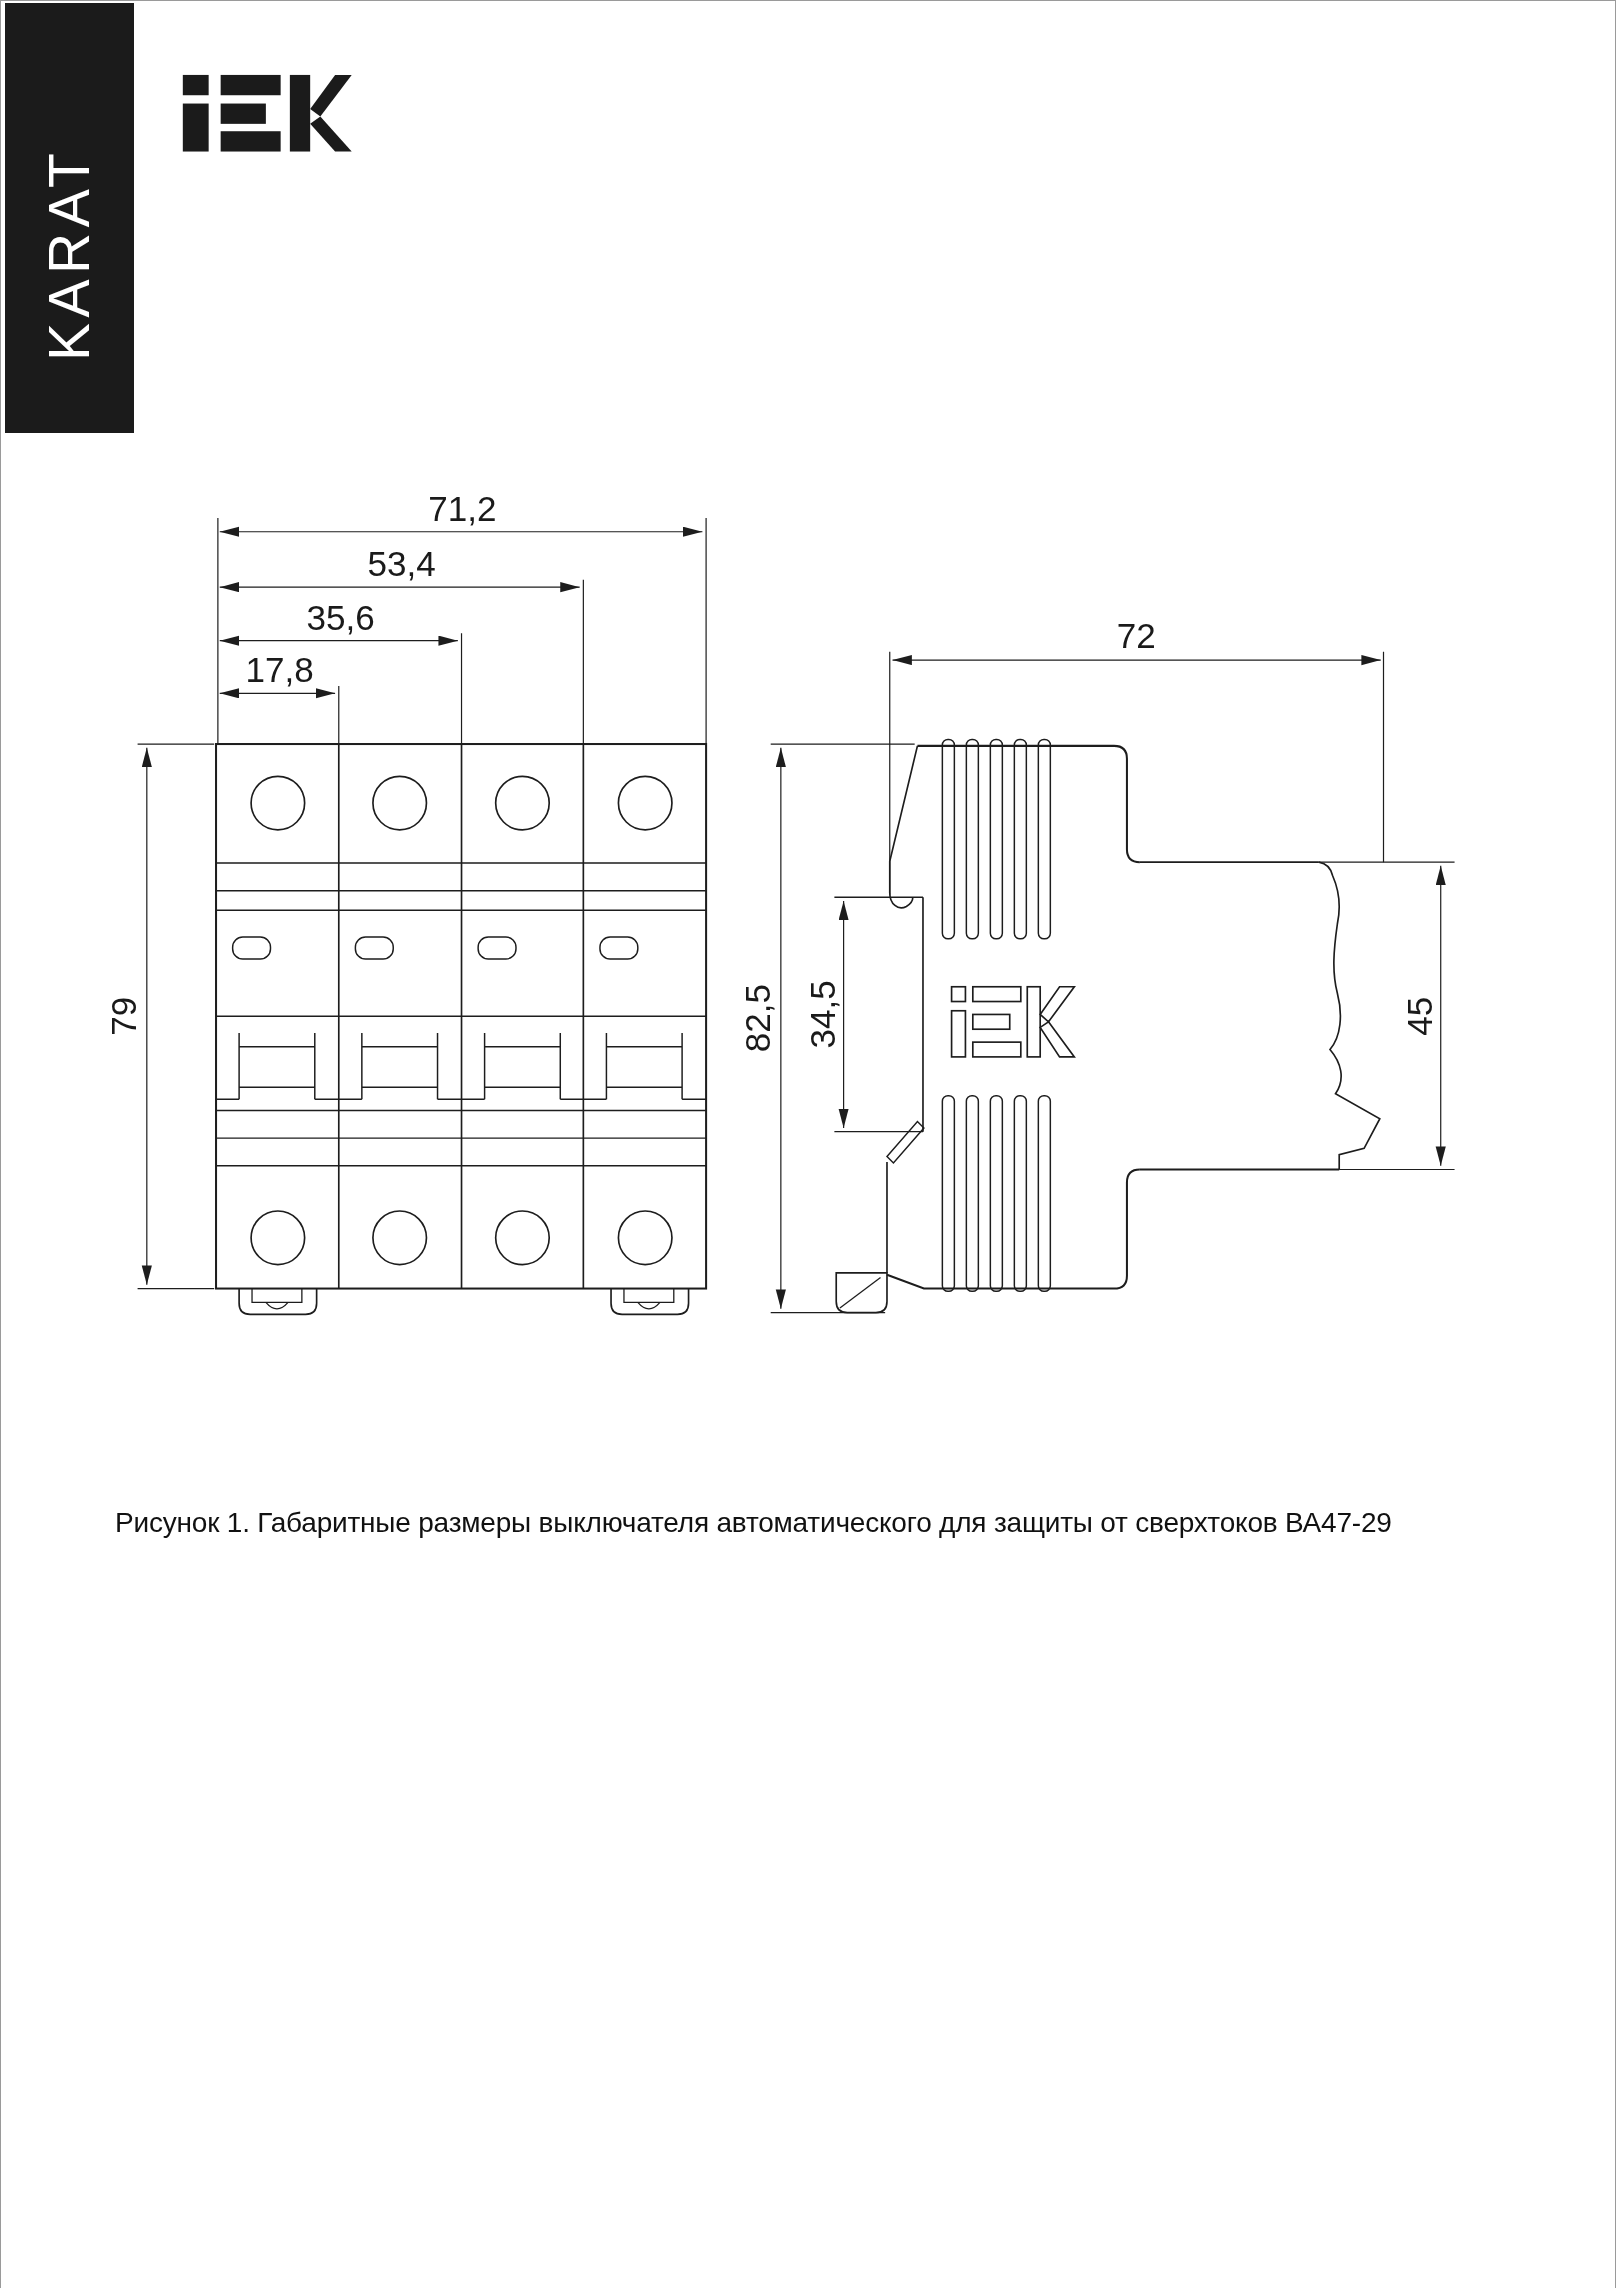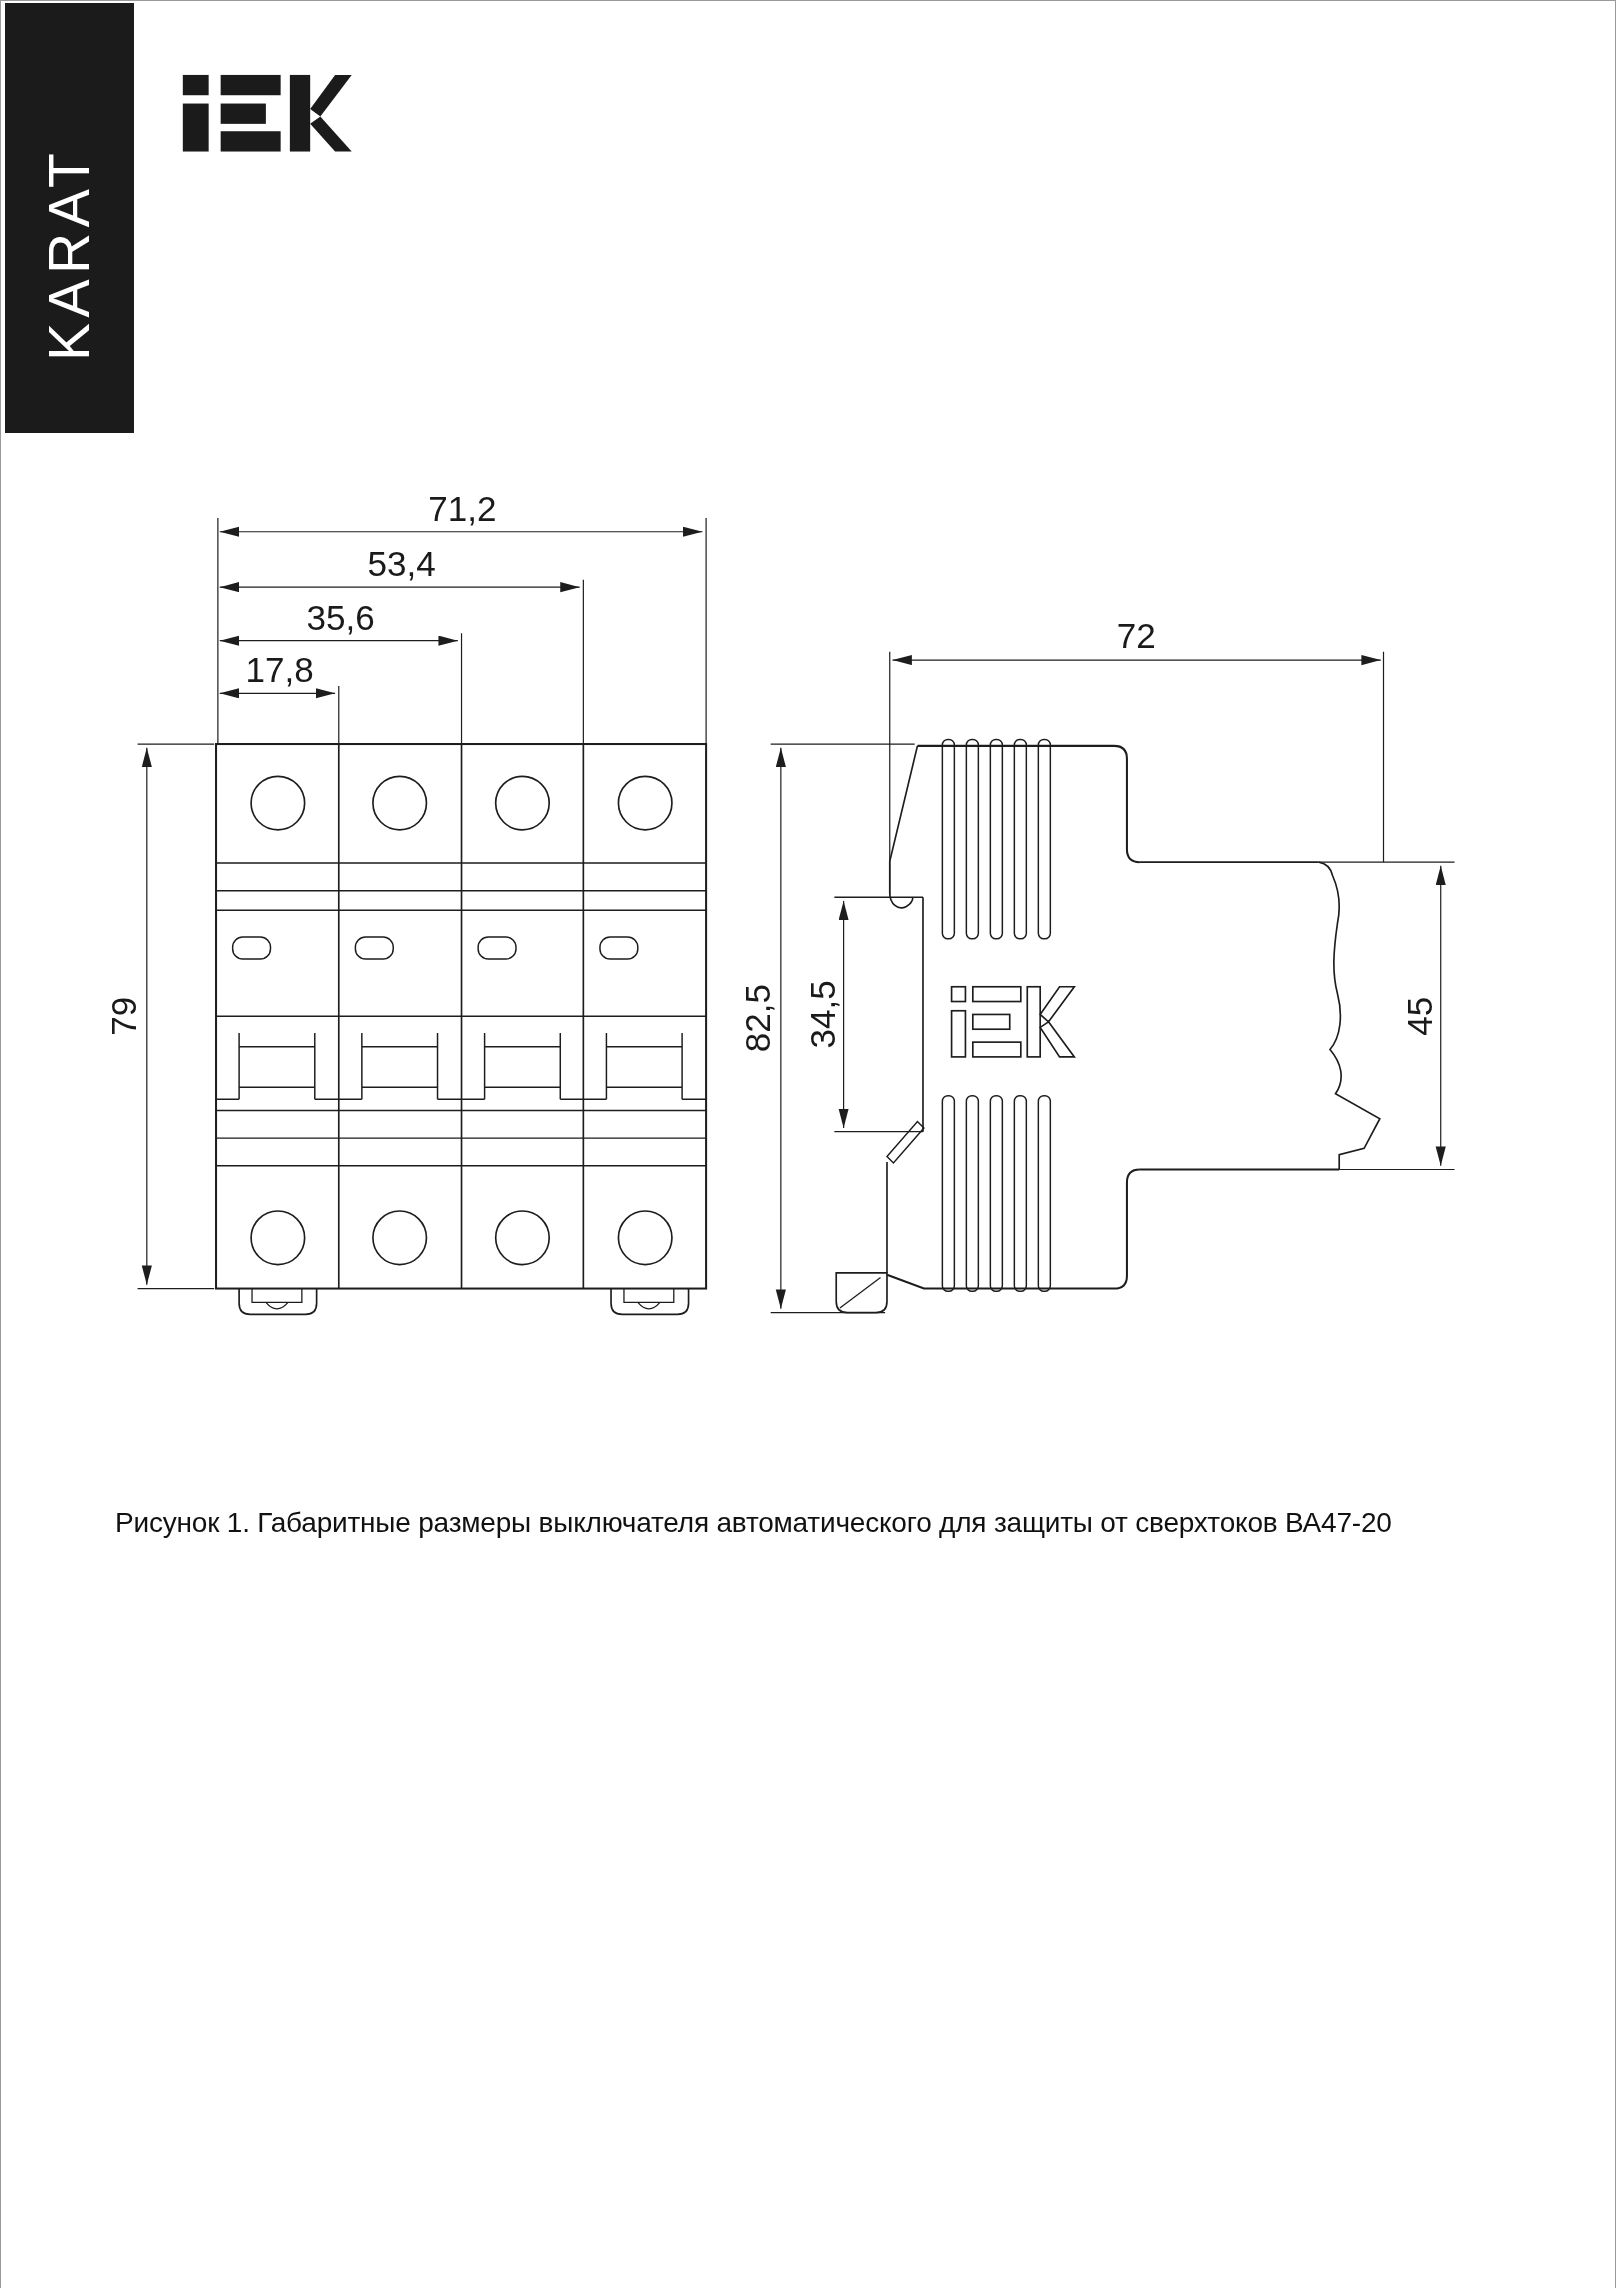--- a/index.html
+++ b/index.html
@@ -187,16 +187,16 @@
       <line x1="845" y1="809" x2="845" y2="1417" marker-start="url(#arr)" marker-end="url(#arr)"></line>
       <line x1="913" y1="975" x2="913" y2="1221" marker-start="url(#arr)" marker-end="url(#arr)"></line>
       <line x1="1560" y1="937" x2="1560" y2="1262" marker-start="url(#arr)" marker-end="url(#arr)"></line>
     </g>
     <text x="1230" y="701" text-anchor="middle">72</text>
     <text transform="translate(833,1102) rotate(-90)" text-anchor="middle">82,5</text>
     <text transform="translate(904,1098) rotate(-90)" text-anchor="middle">34,5</text>
     <text transform="translate(1551,1100) rotate(-90)" text-anchor="middle">45</text>
   </svg>
 
-  <div class="caption">Рисунок 1. Габаритные размеры выключателя автоматического для защиты от сверхтоков ВА47-20</div>
+  <div class="caption">Рисунок 1. Габаритные размеры выключателя автоматического для защиты от сверхтоков ВА47-29</div>
 
 </div>
 
 
 </body></html>

